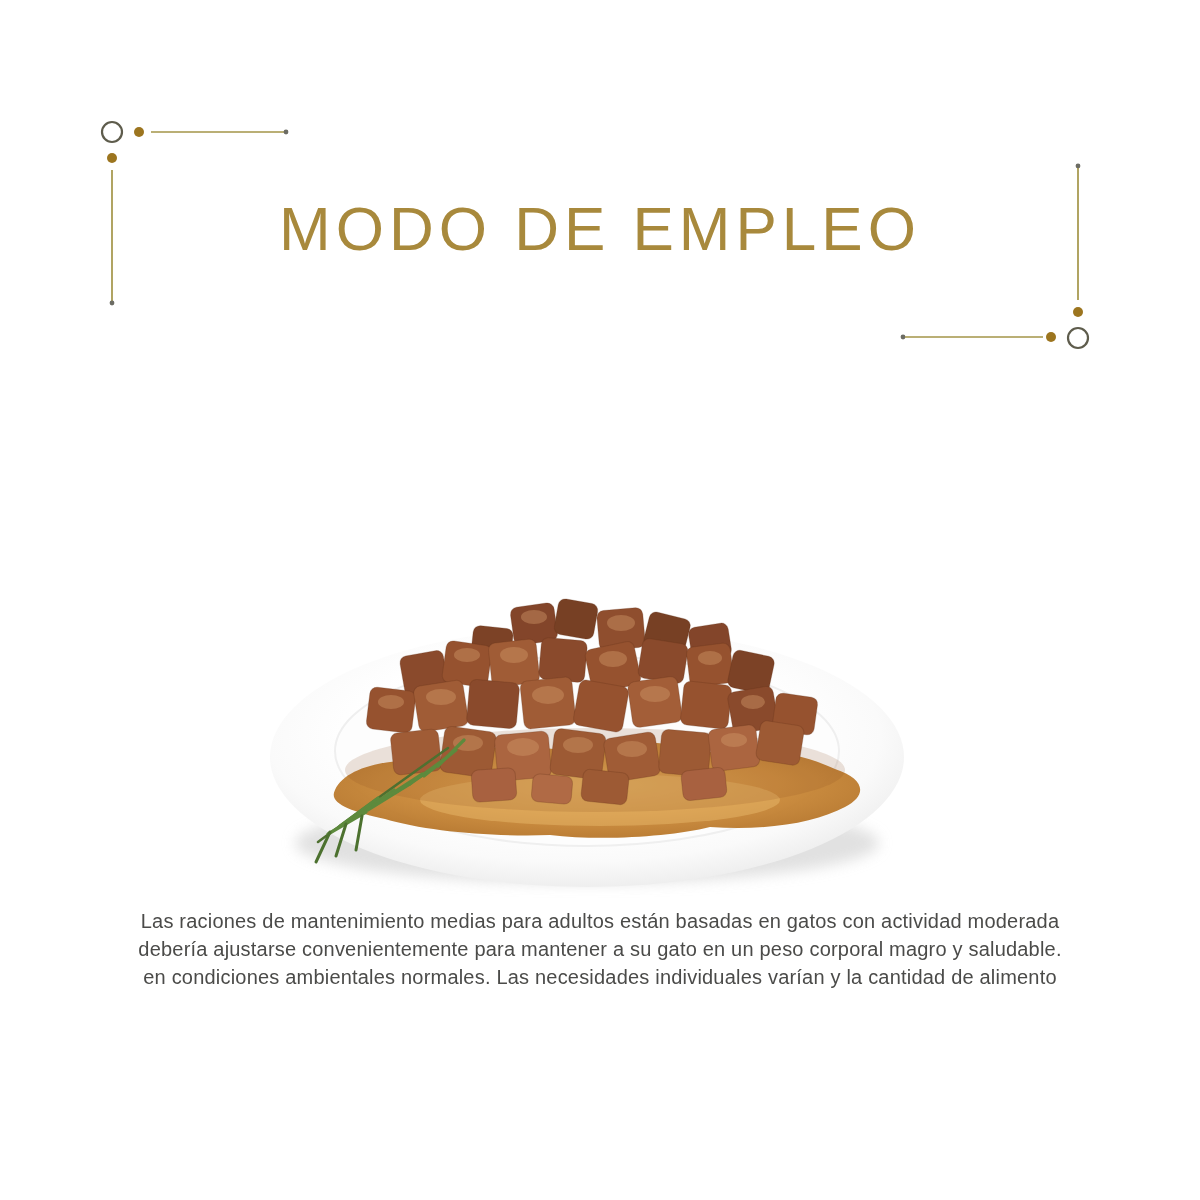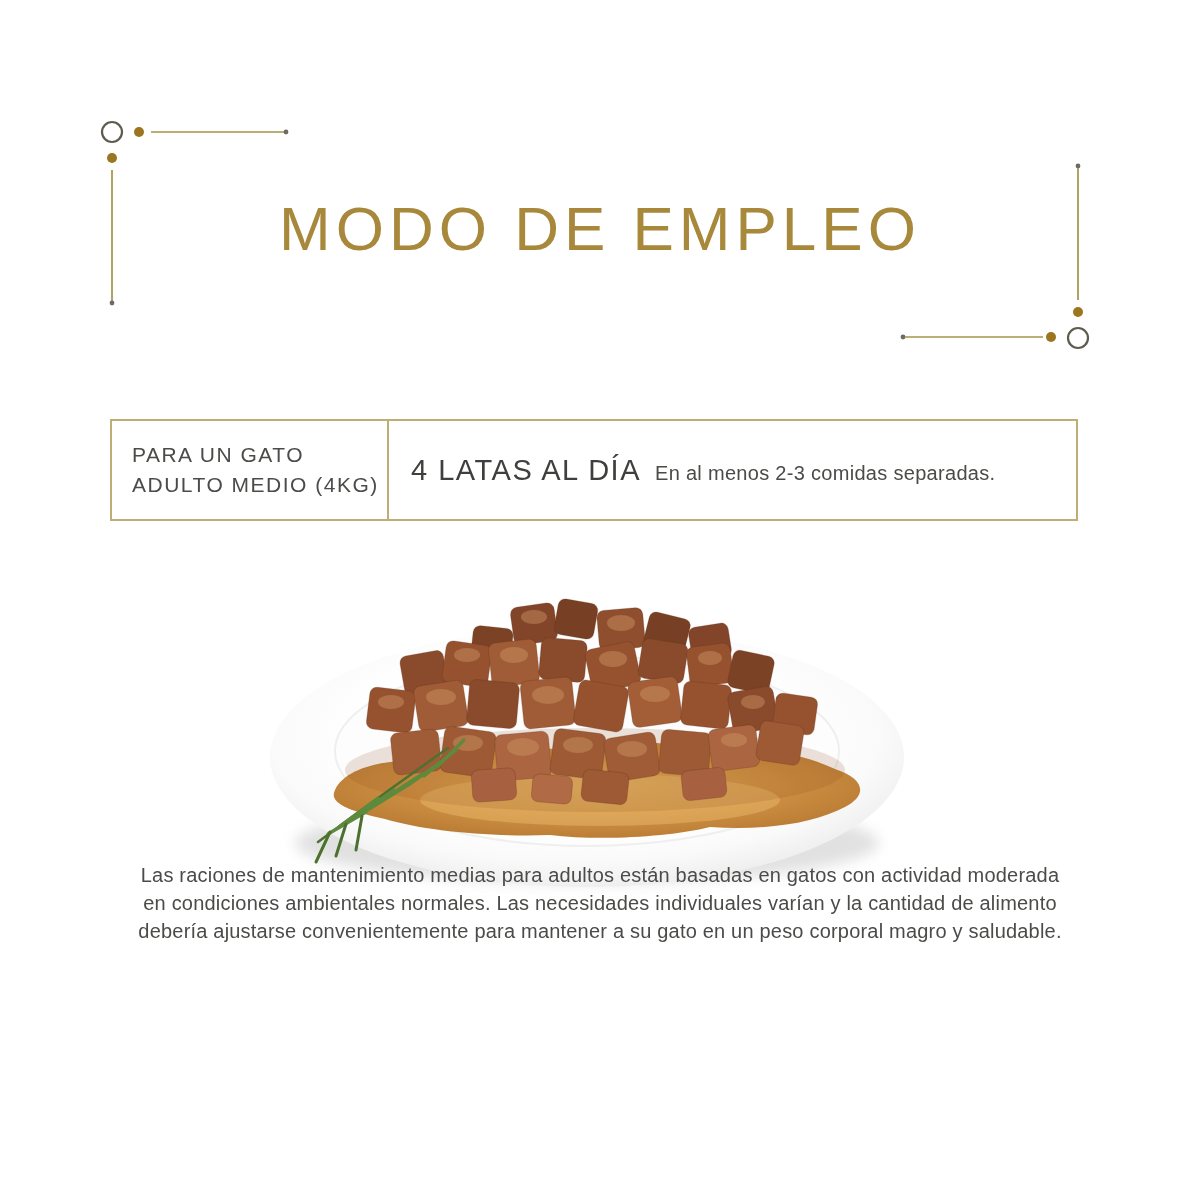--- a/index.html
+++ b/index.html
@@ -13,21 +13,21 @@
   .feed-box{position:absolute;left:110px;top:419px;width:968px;height:102px;
             border:2px solid #bfae74;box-sizing:border-box;display:flex;background:#fff;}
   .cell-left{width:277px;box-sizing:border-box;border-right:2px solid #bfae74;
              display:flex;flex-direction:column;justify-content:center;padding-left:20px;
              color:#4b4b49;font-size:21px;letter-spacing:1.5px;line-height:30px;}
   .cell-right{flex:1;display:flex;align-items:center;padding-left:22px;}
   .amount-row{display:flex;align-items:baseline;}
   .amount{font-size:29px;letter-spacing:1.5px;color:#3f3f3d;}
   .note{font-size:20px;margin-left:14px;color:#4b4b49;letter-spacing:0.3px;}
   .plate{position:absolute;left:250px;top:585px;}
-  .footer{position:absolute;left:0;right:0;top:861px;text-align:center;
+  .footer{position:absolute;left:0;right:0;top:907px;text-align:center;
           color:#4b4b49;font-size:20px;line-height:28px;letter-spacing:0.2px;}
 </style>
 </head>
 <body>
 
 <div class="page">
 
   <svg class="orn orn-tl" width="210" height="200" viewBox="0 0 210 200">
     <circle cx="17" cy="17" r="10" fill="none" stroke="#5e5c4c" stroke-width="2.2"></circle>
     <circle cx="44" cy="17" r="5" fill="#9c751f"></circle>
@@ -43,32 +43,20 @@
   <svg class="orn orn-r" width="200" height="195" viewBox="0 0 200 195">
     <circle cx="183" cy="11" r="2.4" fill="#6c6c64"></circle>
     <line x1="183" y1="13" x2="183" y2="145" stroke="#a39447" stroke-width="1.7"></line>
     <circle cx="183" cy="157" r="5" fill="#9c751f"></circle>
     <circle cx="183" cy="183" r="10" fill="none" stroke="#5e5c4c" stroke-width="2.2"></circle>
     <circle cx="8" cy="182" r="2.4" fill="#6c6c64"></circle>
     <line x1="10" y1="182" x2="148" y2="182" stroke="#a39447" stroke-width="1.7"></line>
     <circle cx="156" cy="182" r="5" fill="#9c751f"></circle>
   </svg>
 
-  <div class="feed-box">
-    <div class="cell-left">
-      <div>PARA UN GATO</div>
-      <div>ADULTO MEDIO (4KG)</div>
-    </div>
-    <div class="cell-right">
-      <span class="amount-row">
-        <span class="amount">4 LATAS AL DÍA</span>
-        <span class="note">En al menos 2-3 comidas separadas.</span>
-      </span>
-    </div>
-  </div>
 
   <svg class="plate" width="680" height="330" viewBox="0 0 680 330">
     <defs>
       <radialGradient id="gPlate" cx="48%" cy="42%" r="62%">
         <stop offset="55%" stop-color="#ffffff"></stop>
         <stop offset="78%" stop-color="#fafafa"></stop>
         <stop offset="93%" stop-color="#efefef"></stop>
         <stop offset="100%" stop-color="#e4e4e4"></stop>
       </radialGradient>
       <radialGradient id="gGravy" cx="50%" cy="45%" r="60%">
@@ -166,17 +154,17 @@
       <g stroke="#4c712f" stroke-width="3">
         <line x1="20" y1="102" x2="6" y2="132"></line>
           <line x1="36" y1="94" x2="26" y2="126"></line>
         <line x1="52" y1="86" x2="46" y2="120"></line>
       </g>
     </g>
   </svg>
 
   <div class="footer">
     <div>Las raciones de mantenimiento medias para adultos están basadas en gatos con actividad moderada</div>
+    <div>debería ajustarse convenientemente para mantener a su gato en un peso corporal magro y saludable.</div>
     <div>en condiciones ambientales normales. Las necesidades individuales varían y la cantidad de alimento</div>
-    <div>debería ajustarse convenientemente para mantener a su gato en un peso corporal magro y saludable.</div>
   </div>
 
 </div>
 
 </body></html>

